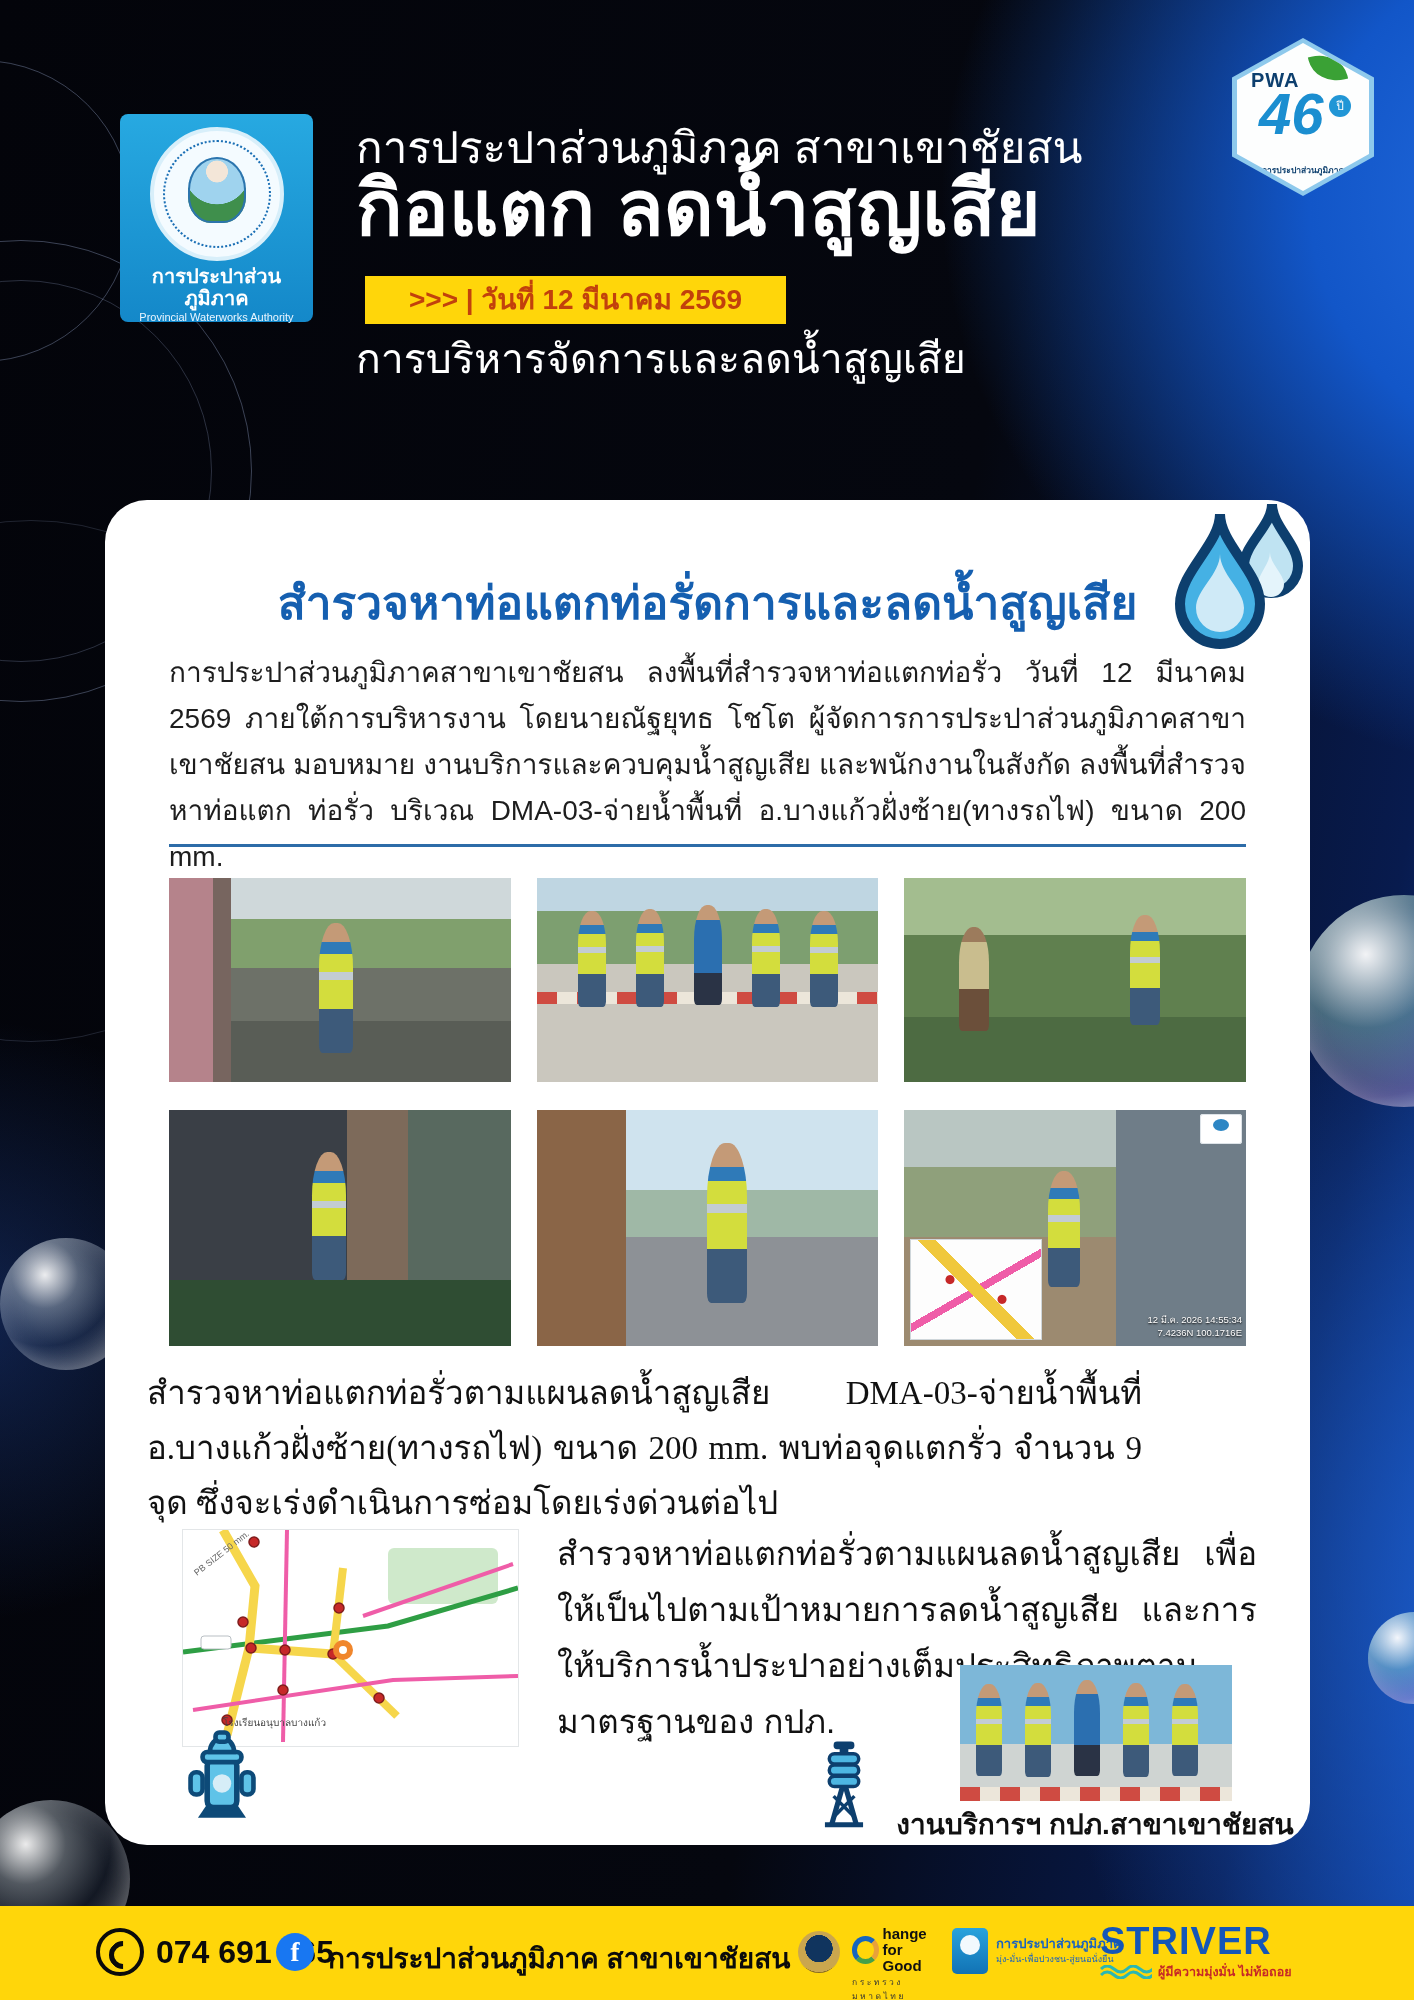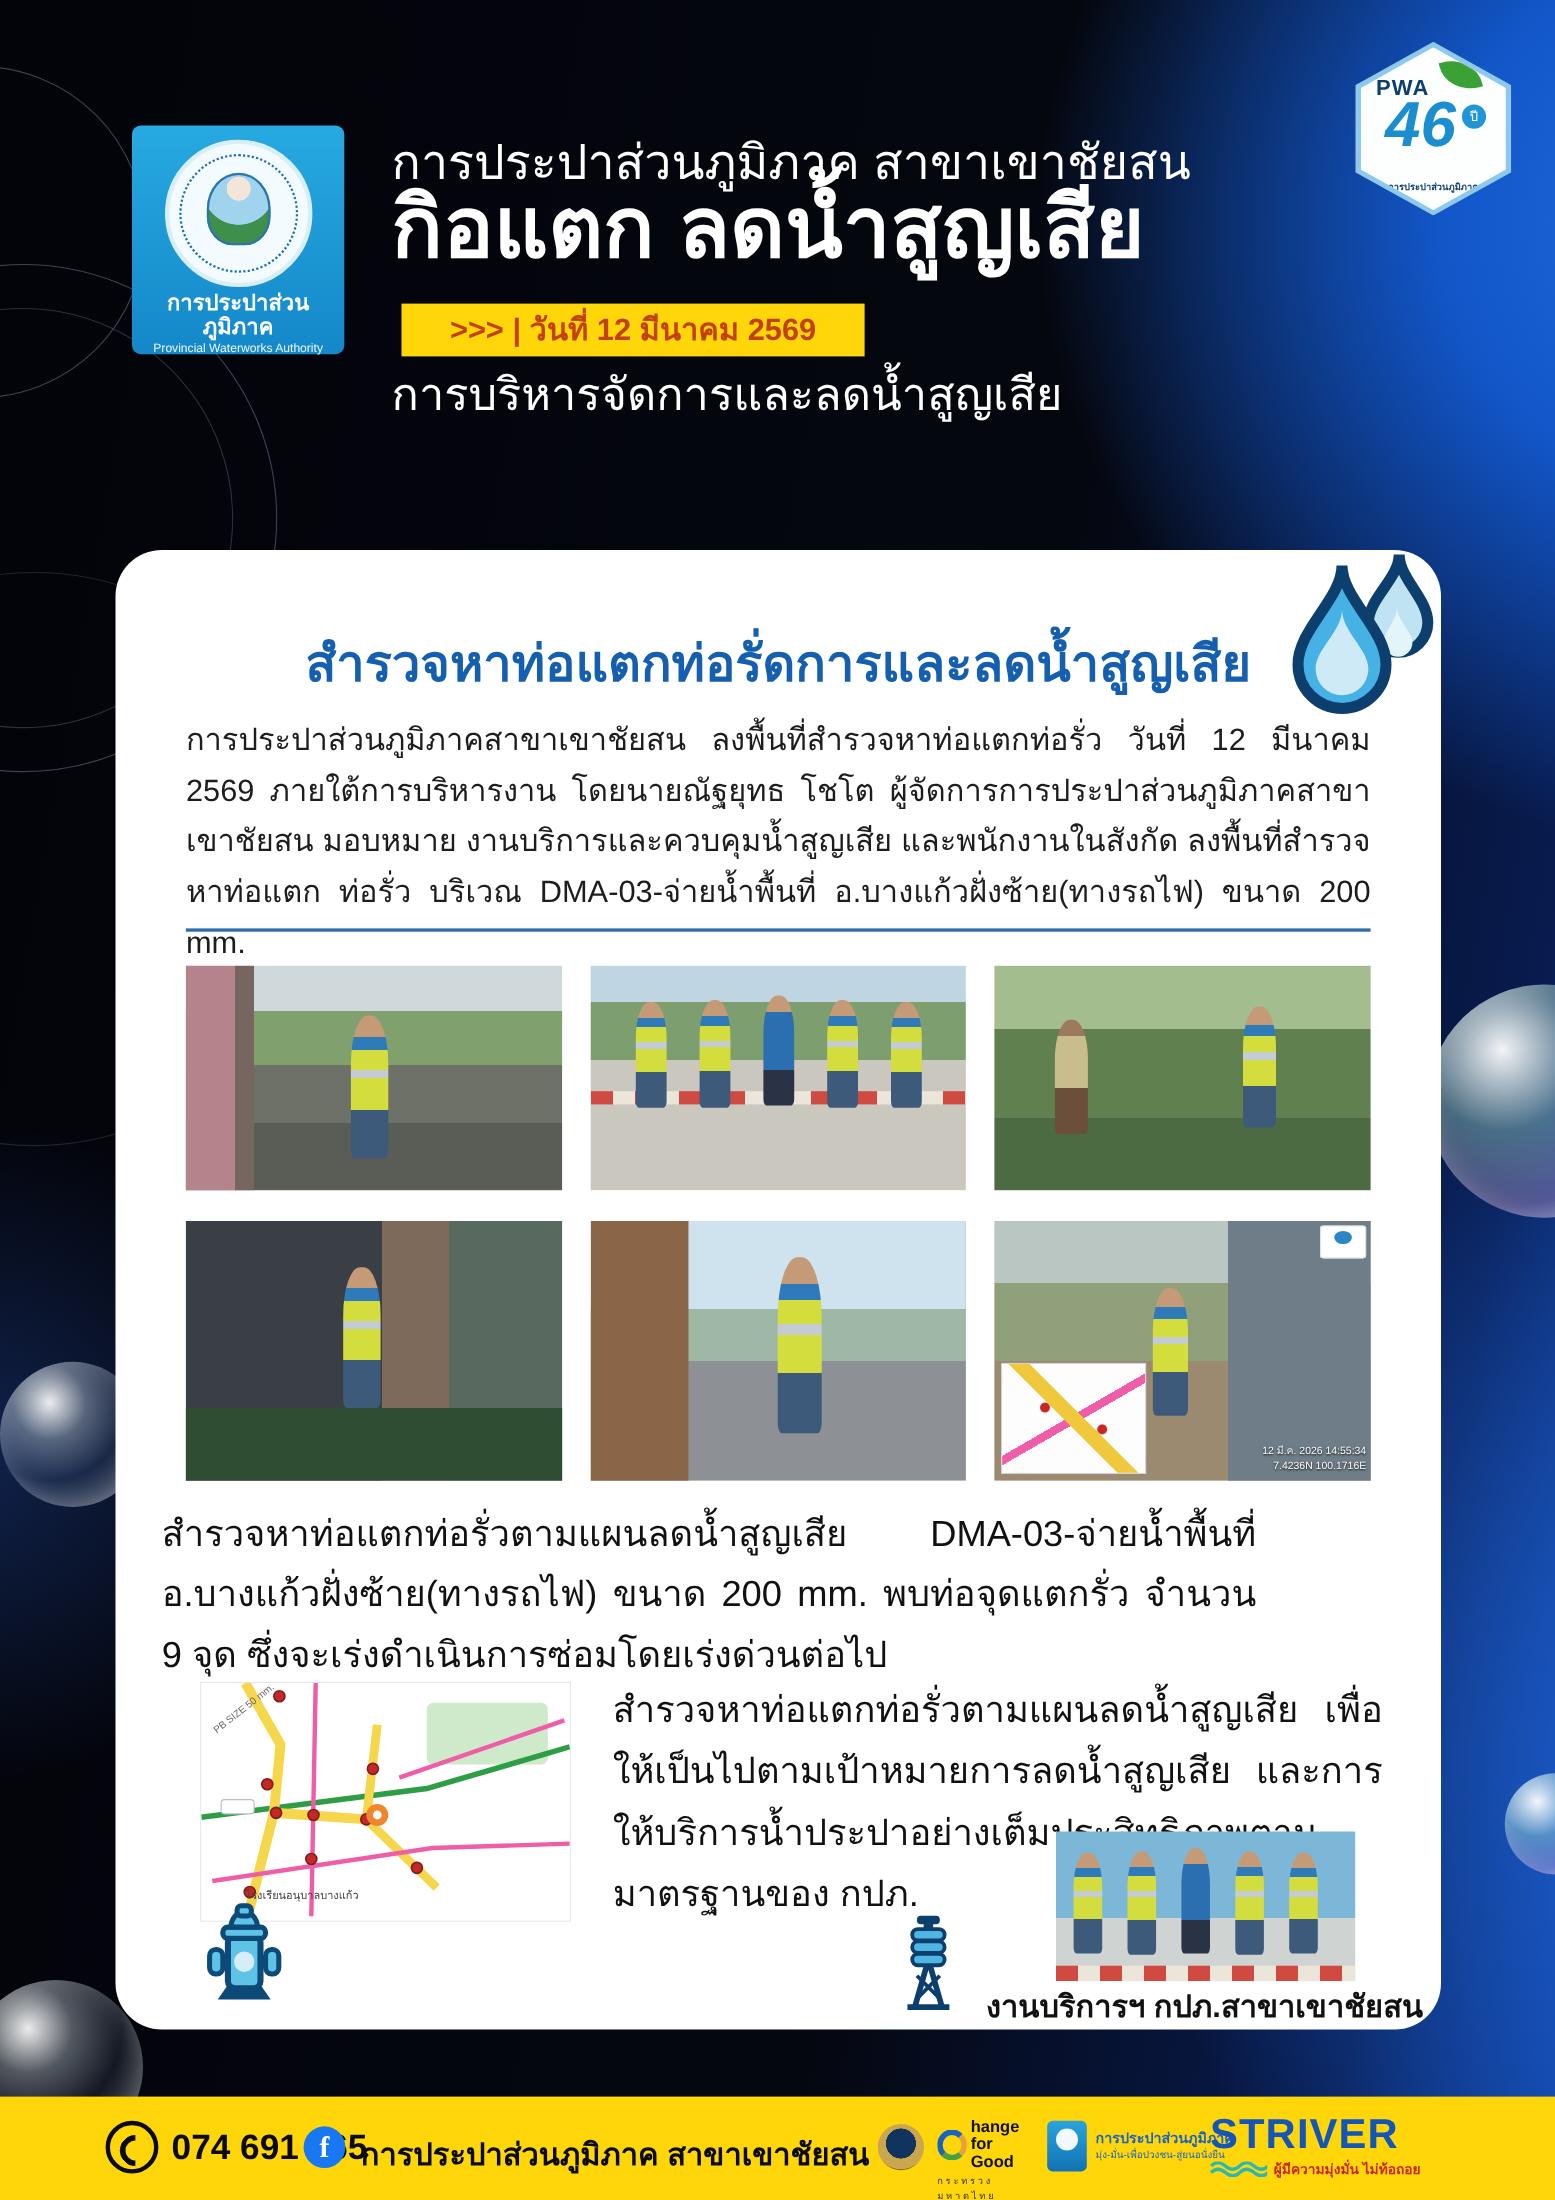--- a/index.html
+++ b/index.html
@@ -61,21 +61,21 @@
   .inset-map{position:absolute;left:2%;bottom:3%;width:38%;height:42%;background:
       radial-gradient(circle at 30% 40%, #c62828 0 4px, rgba(0,0,0,0) 5px),
       radial-gradient(circle at 70% 60%, #c62828 0 4px, rgba(0,0,0,0) 5px),
       linear-gradient(45deg, rgba(0,0,0,0) 46%, #f0c83c 46% 54%, rgba(0,0,0,0) 54%),
       linear-gradient(-30deg, rgba(0,0,0,0) 47%, #ef5da8 47% 52%, rgba(0,0,0,0) 52%),#fdfdfd;
     box-shadow:0 0 0 1px #cfd6da;}
   .stamp{position:absolute;right:4px;bottom:6px;text-align:right;color:#fff;font-size:9.5px;line-height:1.35;text-shadow:0 1px 2px #000;}
   .cam-badge{position:absolute;right:4px;top:4px;width:42px;height:30px;background:#fff;border-radius:3px;
     box-shadow:inset 0 0 0 1px #dde3e8;}
   .cam-badge::after{content:"";position:absolute;left:13px;top:5px;width:16px;height:12px;border-radius:50%;background:#2d86c4;}
-  .a-result{position:absolute;left:42px;top:866px;width:995px;font-size:33px;line-height:55px;color:#111;text-align:justify;text-align-last:left;}
+  .a-result{position:absolute;left:42px;top:866px;width:995px;font-size:33px;line-height:55px;color:#111;text-align:justify;text-align-last:left;font-family:Liberation Serif, serif;}
   .map{position:absolute;left:78px;top:1030px;width:335px;height:216px;background:#fff;box-shadow:0 0 0 1px #e3e6e8;}
   .a-purpose{position:absolute;left:452px;top:1026px;width:700px;font-size:33px;line-height:56px;color:#111;text-align:justify;text-align-last:left;}
   .gphoto{position:absolute;left:855px;top:1165px;width:272px;height:136px;overflow:hidden;
     background:linear-gradient(180deg,#7db7d8 0 58%,#cfd4d2 58% 100%);}
   .g-caption{position:absolute;left:780px;top:1302px;width:420px;text-align:center;font-size:28px;font-weight:600;color:#111;}
   .hydrant{position:absolute;left:80px;top:1228px;width:74px;height:96px;}
   .tower{position:absolute;left:713px;top:1238px;width:52px;height:92px;}
 
   
   .footer{position:absolute;left:0;top:1906px;width:1414px;height:94px;background:#ffd60a;z-index:6;}

